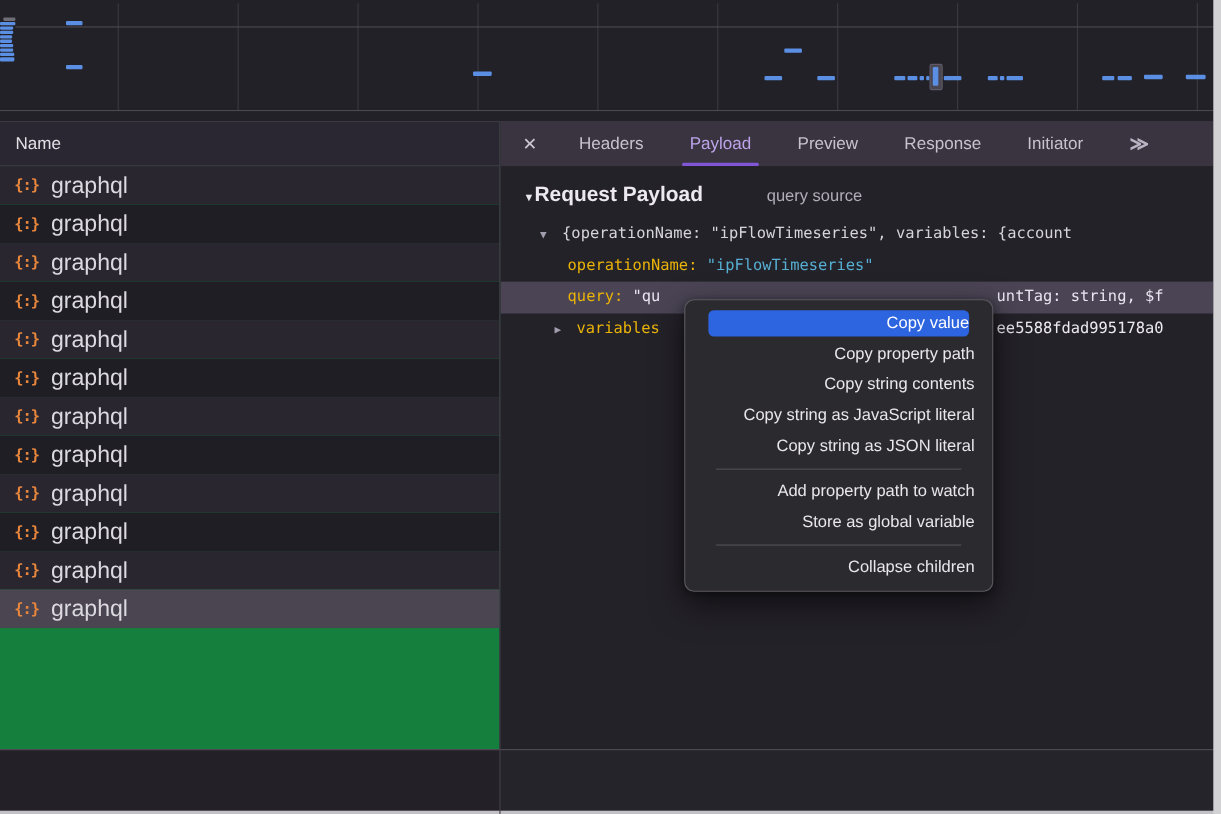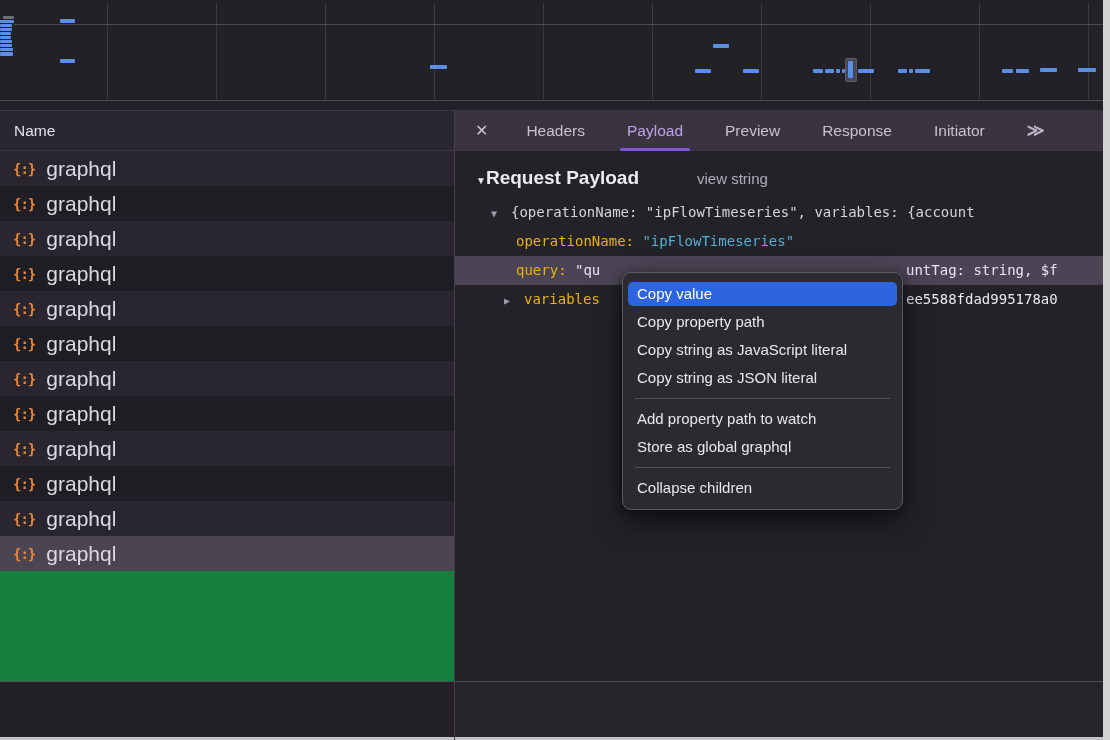--- a/index.html
+++ b/index.html
@@ -70,21 +70,21 @@
   
   .footer { position:absolute; left:0; top:681px; width:1103px; height:59px; background:#26242b; border-top:1px solid #504d56; }
   .footer-left { position:absolute; left:0; top:1px; width:454px; height:58px; background:#232028; }
   .bottom-edge { position:absolute; left:0; top:737px; width:1110px; height:3px; background:#c2c1c5; }
   .right-strip { position:absolute; left:1103px; top:0; width:7px; height:740px; background:#d2d2d4; }
   
   .context-menu {
     position:absolute; left:622px; top:272px; width:281px; z-index:10;
     background:#2b2a2e; border:1px solid #5c5a60; border-radius:9px;
     box-shadow:0 12px 30px rgba(0,0,0,.55), 0 2px 8px rgba(0,0,0,.4);
-    padding:7px 0; color:#e9e7eb; font-size:15px;
+    padding:7px 16px; color:#e9e7eb; font-size:15px;text-align:right;
   }
   .menu-item { height:28px; line-height:28px; padding-left:14px; white-space:nowrap; cursor:pointer; }
   .menu-item.hl {
     background:#2d64df; color:#ffffff; border-radius:5px;
     margin:2px 5px; padding-left:9px; height:24px; line-height:24px;
   }
   .menu-sep { height:1px; background:#545258; margin:6px 12px; }
 </style>
 </head>
 <body>
@@ -201,21 +201,21 @@
         <span class="tab">Preview</span>
         <span class="tab">Response</span>
         <span class="tab">Initiator</span>
         <span class="more-tabs">≫</span>
       </div>
 
     <div>
       <div class="section-header">
         <span class="tri light">▼</span>
         <span class="section-title">Request Payload</span>
-        <span class="view-source">view string</span>
+        <span class="view-source">query source</span>
       </div>
 
       <div class="tree">
         <div class="tree-line l-preview">
           <span class="tri">▼</span><span>{operationName: "ipFlowTimeseries", variables: {account</span>
         </div>
         <div class="tree-line l-op">
           <span class="k">operationName: </span><span class="s">"ipFlowTimeseries"</span>
         </div>
         <div class="tree-line l-query">
@@ -232,22 +232,23 @@
 
   <div class="footer">
     <div class="footer-left"></div>
   </div>
   <div class="bottom-edge"></div>
   <div class="right-strip"></div>
 
   <div class="context-menu" id="ctx-menu">
       <div class="menu-item hl">Copy value</div>
       <div class="menu-item">Copy property path</div>
+      <div class="menu-item">Copy string contents</div>
       <div class="menu-item">Copy string as JavaScript literal</div>
       <div class="menu-item">Copy string as JSON literal</div>
       <div class="menu-sep"></div>
       <div class="menu-item">Add property path to watch</div>
-      <div class="menu-item">Store as global graphql</div>
+      <div class="menu-item">Store as global variable</div>
       <div class="menu-sep"></div>
       <div class="menu-item">Collapse children</div>
     </div>
 
 </div>
 
 </body></html>

